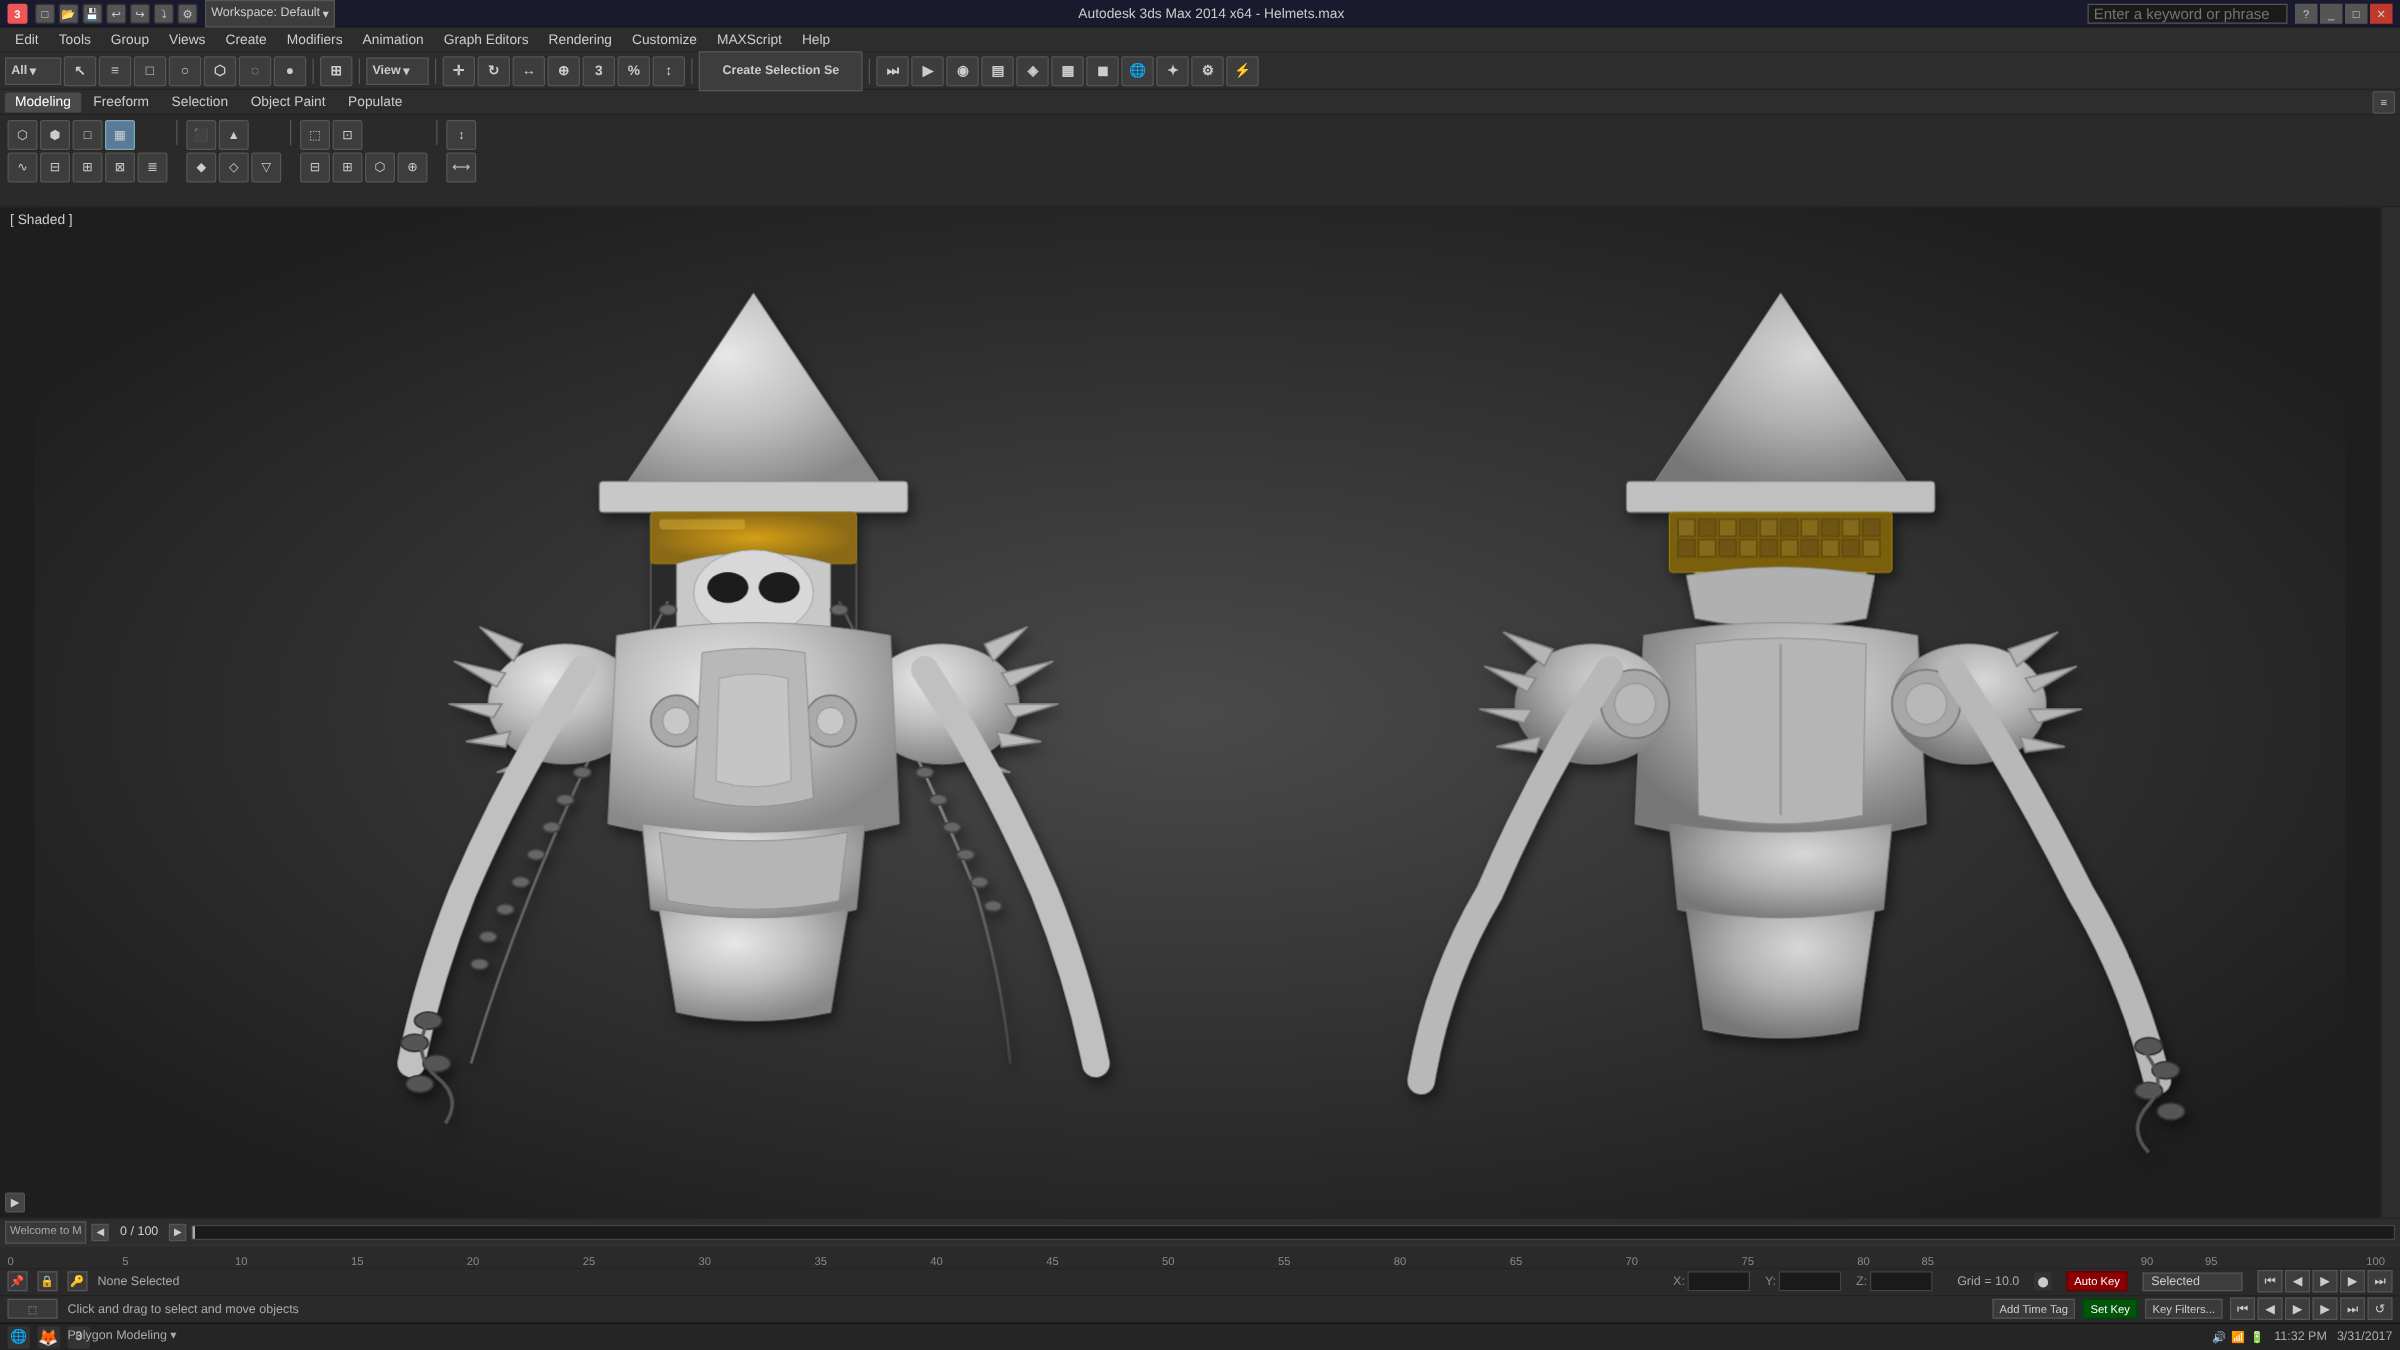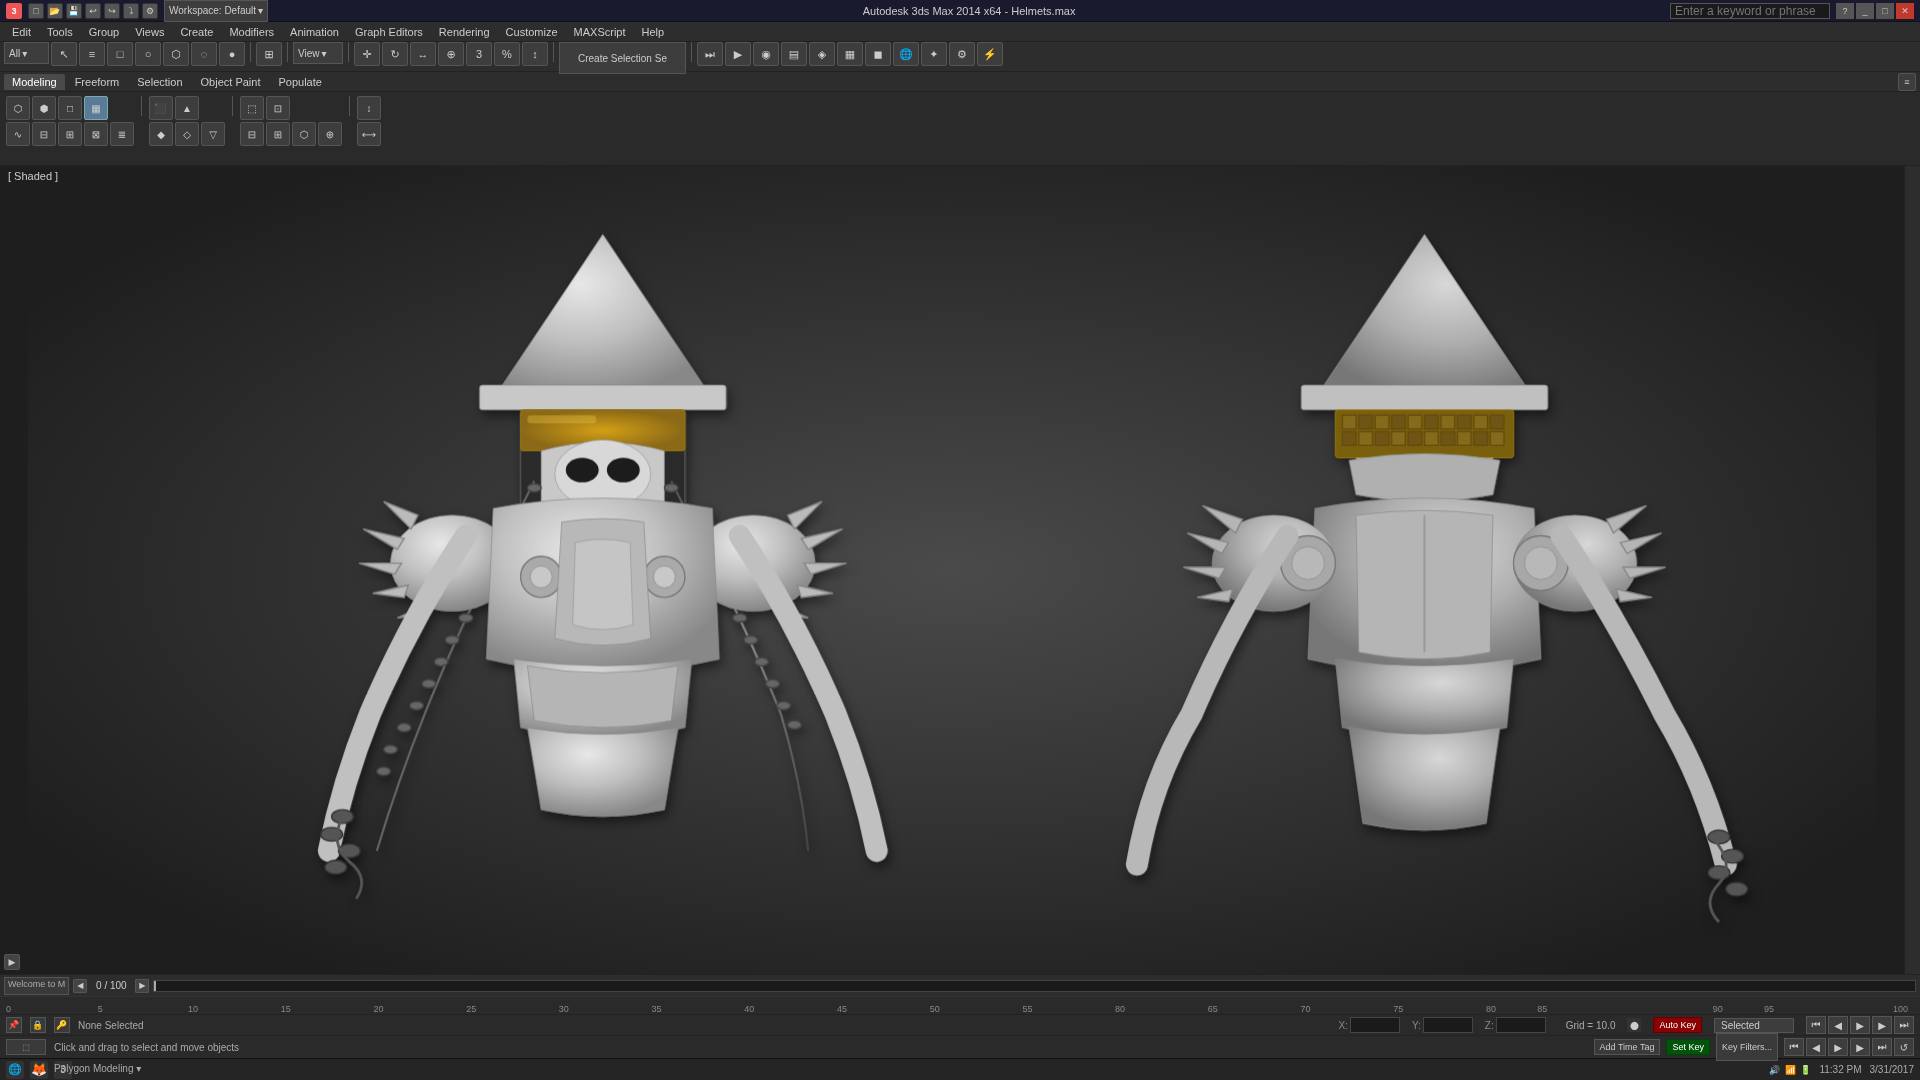--- a/index.html
+++ b/index.html
@@ -78,24 +78,25 @@
     .menu-search input {
       background: #1a1a1a; border: 1px solid #555; color: #aaa;
       padding: 1px 4px; font-size: 12px; width: 160px; height: 16px;
     }
 
     
     #main-toolbar {
       height: 30px;
       background: #2d2d2d;
       display: flex;
-      align-items: flex-start;
+      align-items: center;
       padding: 0 4px;
       gap: 2px;
       border-bottom: 1px solid #222;
+      font-weight: bold;
     }
     .toolbar-btn {
       width: 26px; height: 24px;
       background: #3d3d3d; border: 1px solid #555;
       cursor: pointer; display: flex; align-items: center; justify-content: center;
       color: #ccc; font-size: 11px; border-radius: 2px;
     }
     .toolbar-separator {
       width: 1px; height: 20px;
       background: #555; margin: 0 3px;
@@ -765,21 +766,21 @@
     <div style="width:40px;height:16px;background:#3a3a3a;border:1px solid #555;font-size:8px;color:#aaa;display:flex;align-items:center;justify-content:center;">⬚</div>
 
     <div class="status-text">Click and drag to select and move objects</div>
 
     <div style="margin-left:auto; display:flex; align-items:center; gap:6px;padding-left:11px;">
 
       <div style="height:16px;background:#3a3a3a;border:1px solid #555;color:#ccc;padding:0 5px;font-size:9px;cursor:pointer;display:flex;align-items:center;">Add Time Tag</div>
 
       <div style="height:16px;background:#00550a;border:1px solid #004408;color:#fff;padding:0 5px;font-size:9px;cursor:pointer;display:flex;align-items:center;">Set Key</div>
 
-      <div style="height:28px;background:#3a3a3a;border:1px solid #555;color:#ccc;padding:0 5px;font-size:9px;cursor:pointer;display:flex;align-items:center;text-align:right;">Key Filters...</div>
+      <div style="height:16px;background:#3a3a3a;border:1px solid #555;color:#ccc;padding:0 5px;font-size:9px;cursor:pointer;display:flex;align-items:center;text-align:right;">Key Filters...</div>
 
       <div class="anim-controls">
         <div class="anim-btn">⏮</div>
         <div class="anim-btn">◀</div>
         <div class="anim-btn">▶</div>
         <div class="anim-btn">▶</div>
         <div class="anim-btn">⏭</div>
         <div class="anim-btn">↺</div>
       </div>
     </div>

